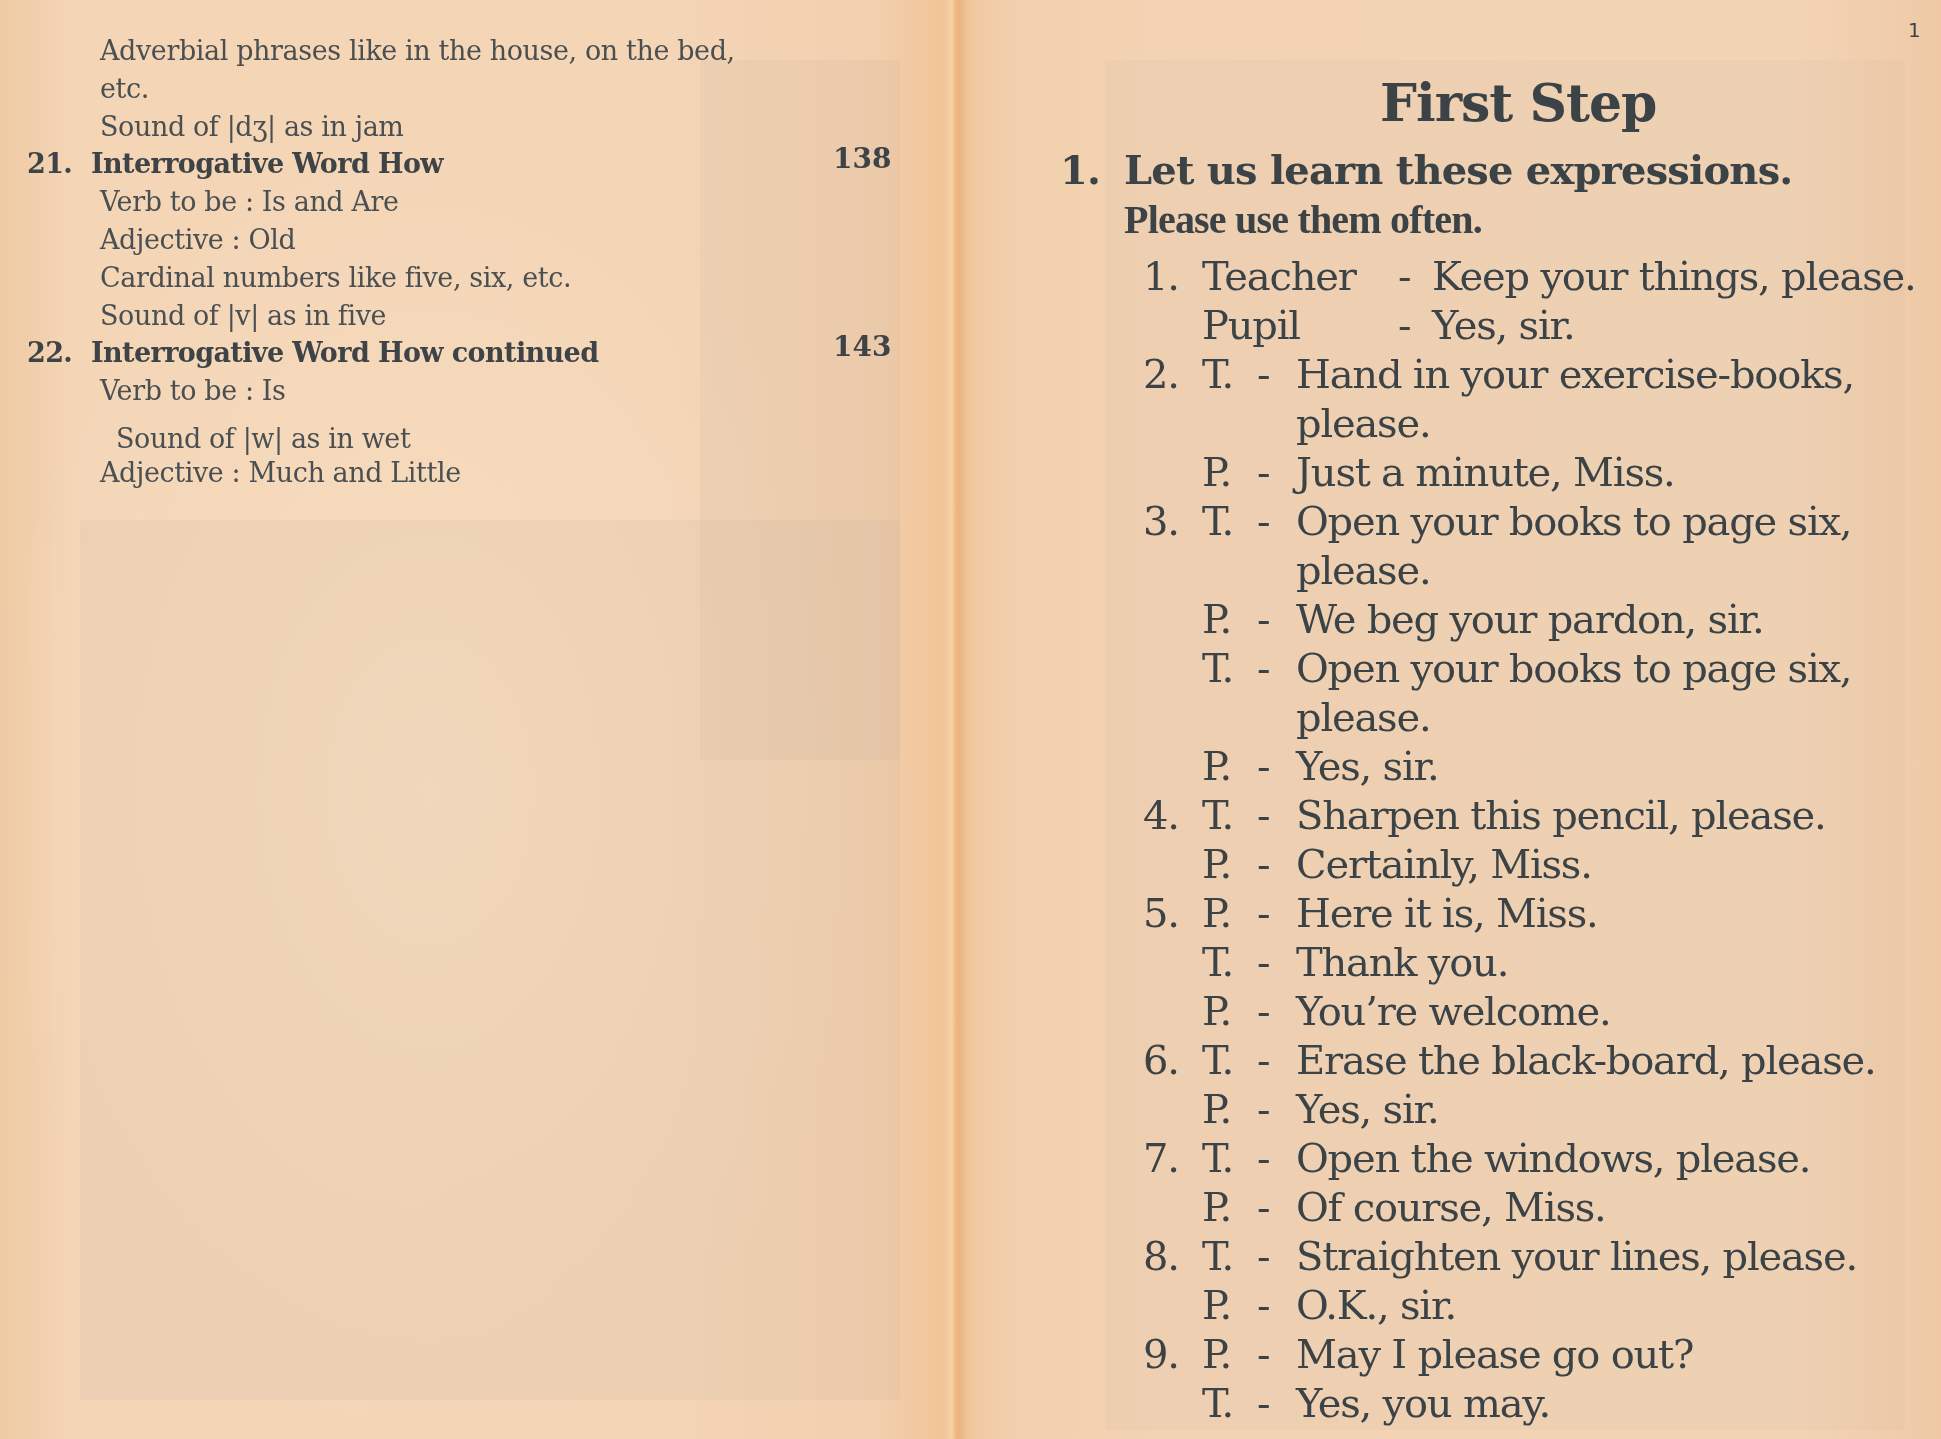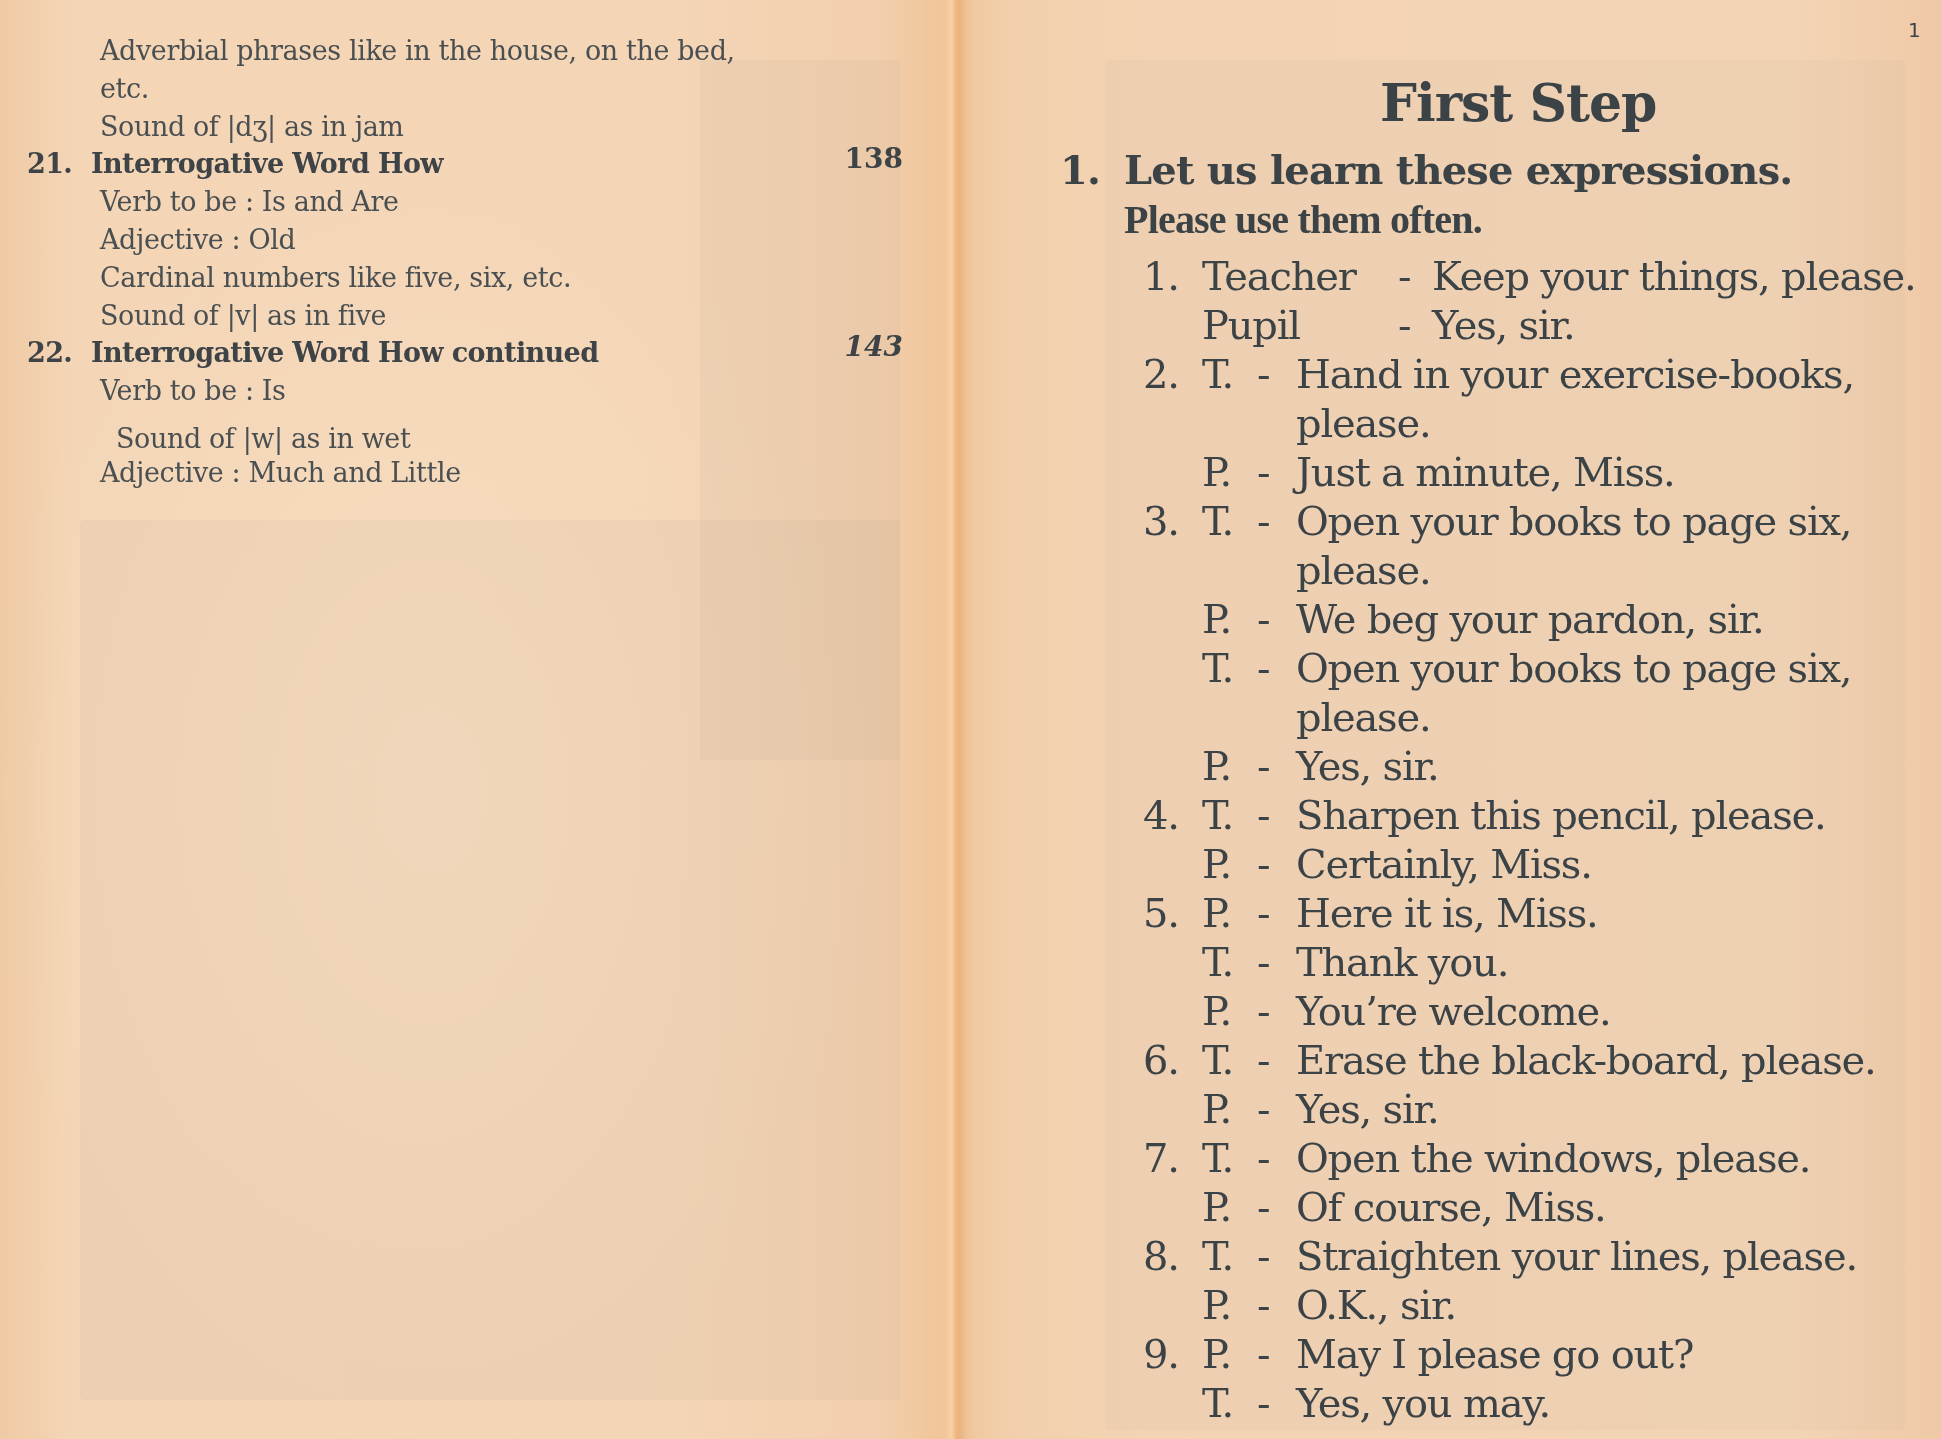--- a/index.html
+++ b/index.html
@@ -32,21 +32,21 @@
 
   
   .toc { position:absolute; left:0; top:0; width:955px; }
   .toc-line {
     position:absolute; left:100px; white-space:nowrap;
     font-size:27px; letter-spacing:-0.4px; color:#4a4f51; line-height:30px;
   }
   .toc-line.heading { left:27px; font-weight:bold; color:#3d4346; letter-spacing:-0.6px; }
   .toc-line.heading .num { display:inline-block; width:64px; }
   .toc-page {
-    position:absolute; width:70px; text-align:right; left:833px;
+    position:absolute; width:70px; text-align:left; left:833px;
     font-size:28px; font-weight:bold; color:#3d4346; line-height:30px;
   }
 
   
   .page-num {
     position:absolute; left:1908px; top:18px; font-family:"DejaVu Sans", sans-serif;
     font-size:20px; color:#3d4346;
   }
   .title {
     position:absolute; left:1380px; top:72px; font-size:52px; font-weight:bold;
@@ -92,21 +92,21 @@
   <div class="toc-page" style="top:144px;">138</div>
 
   <div class="toc-line" style="top:187px;text-align:center;">Verb to be : Is and Are</div>
   <div class="toc-line" style="top:225px;">Adjective : Old</div>
   <div class="toc-line" style="top:263px;">Cardinal numbers like five, six, etc.</div>
   <div class="toc-line" style="top:301px;">Sound of |v| as in five</div>
 
   <div class="toc-line heading" style="top:338px;">
     <span class="num">22.</span><span>Interrogative Word How continued</span>
   </div>
-  <div class="toc-page" style="top:332px;font-style:italic;">143</div>
+  <div class="toc-page" style="top:332px;">143</div>
 
   <div class="toc-line" style="top:376px;">Verb to be : Is</div>
   <div class="toc-line" style="top:414px;margin-top:44px;">Adjective : Much and Little</div>
   <div class="toc-line" style="top:424px;margin-left:16px;">Sound of |w| as in wet</div>
 </div>
 
 <div class="page-num">1</div>
 <div class="title">First Step</div>
 
 <div class="instr instr-num">1.</div>

